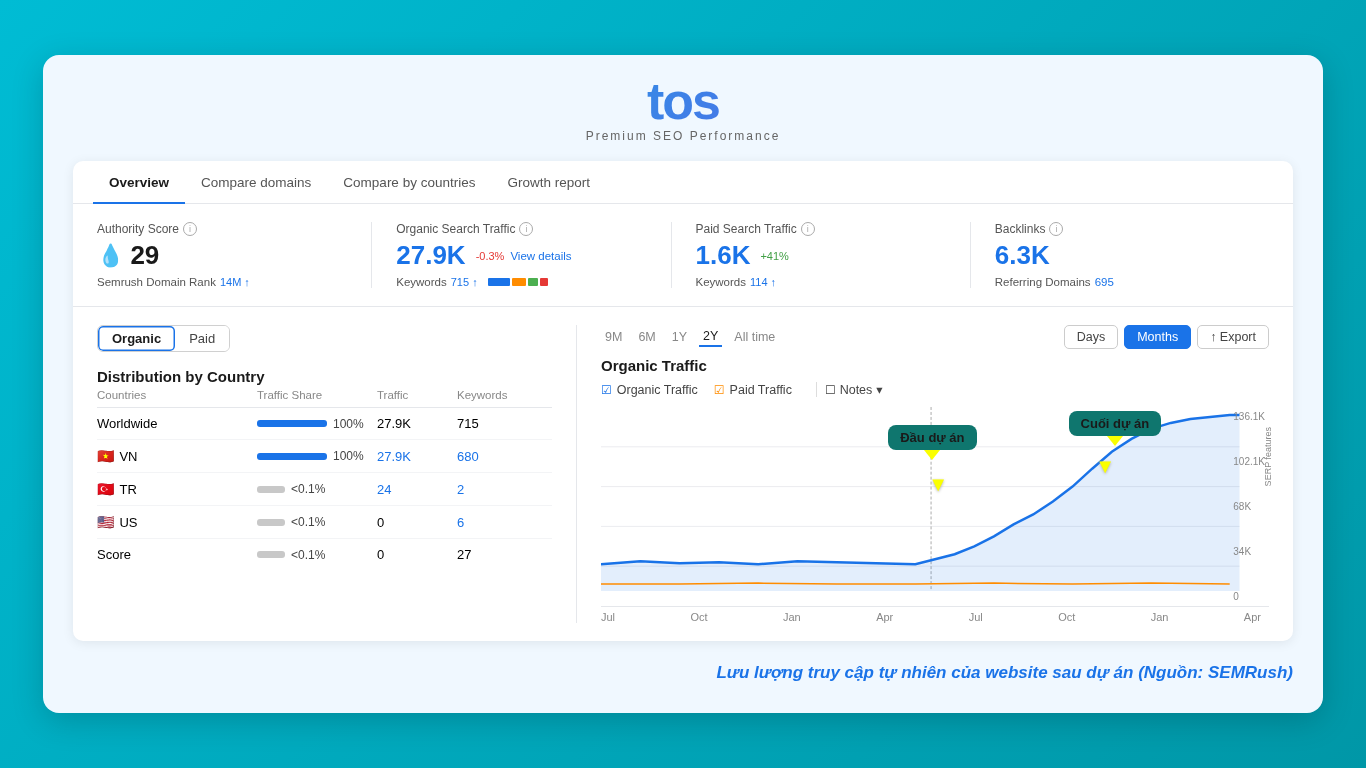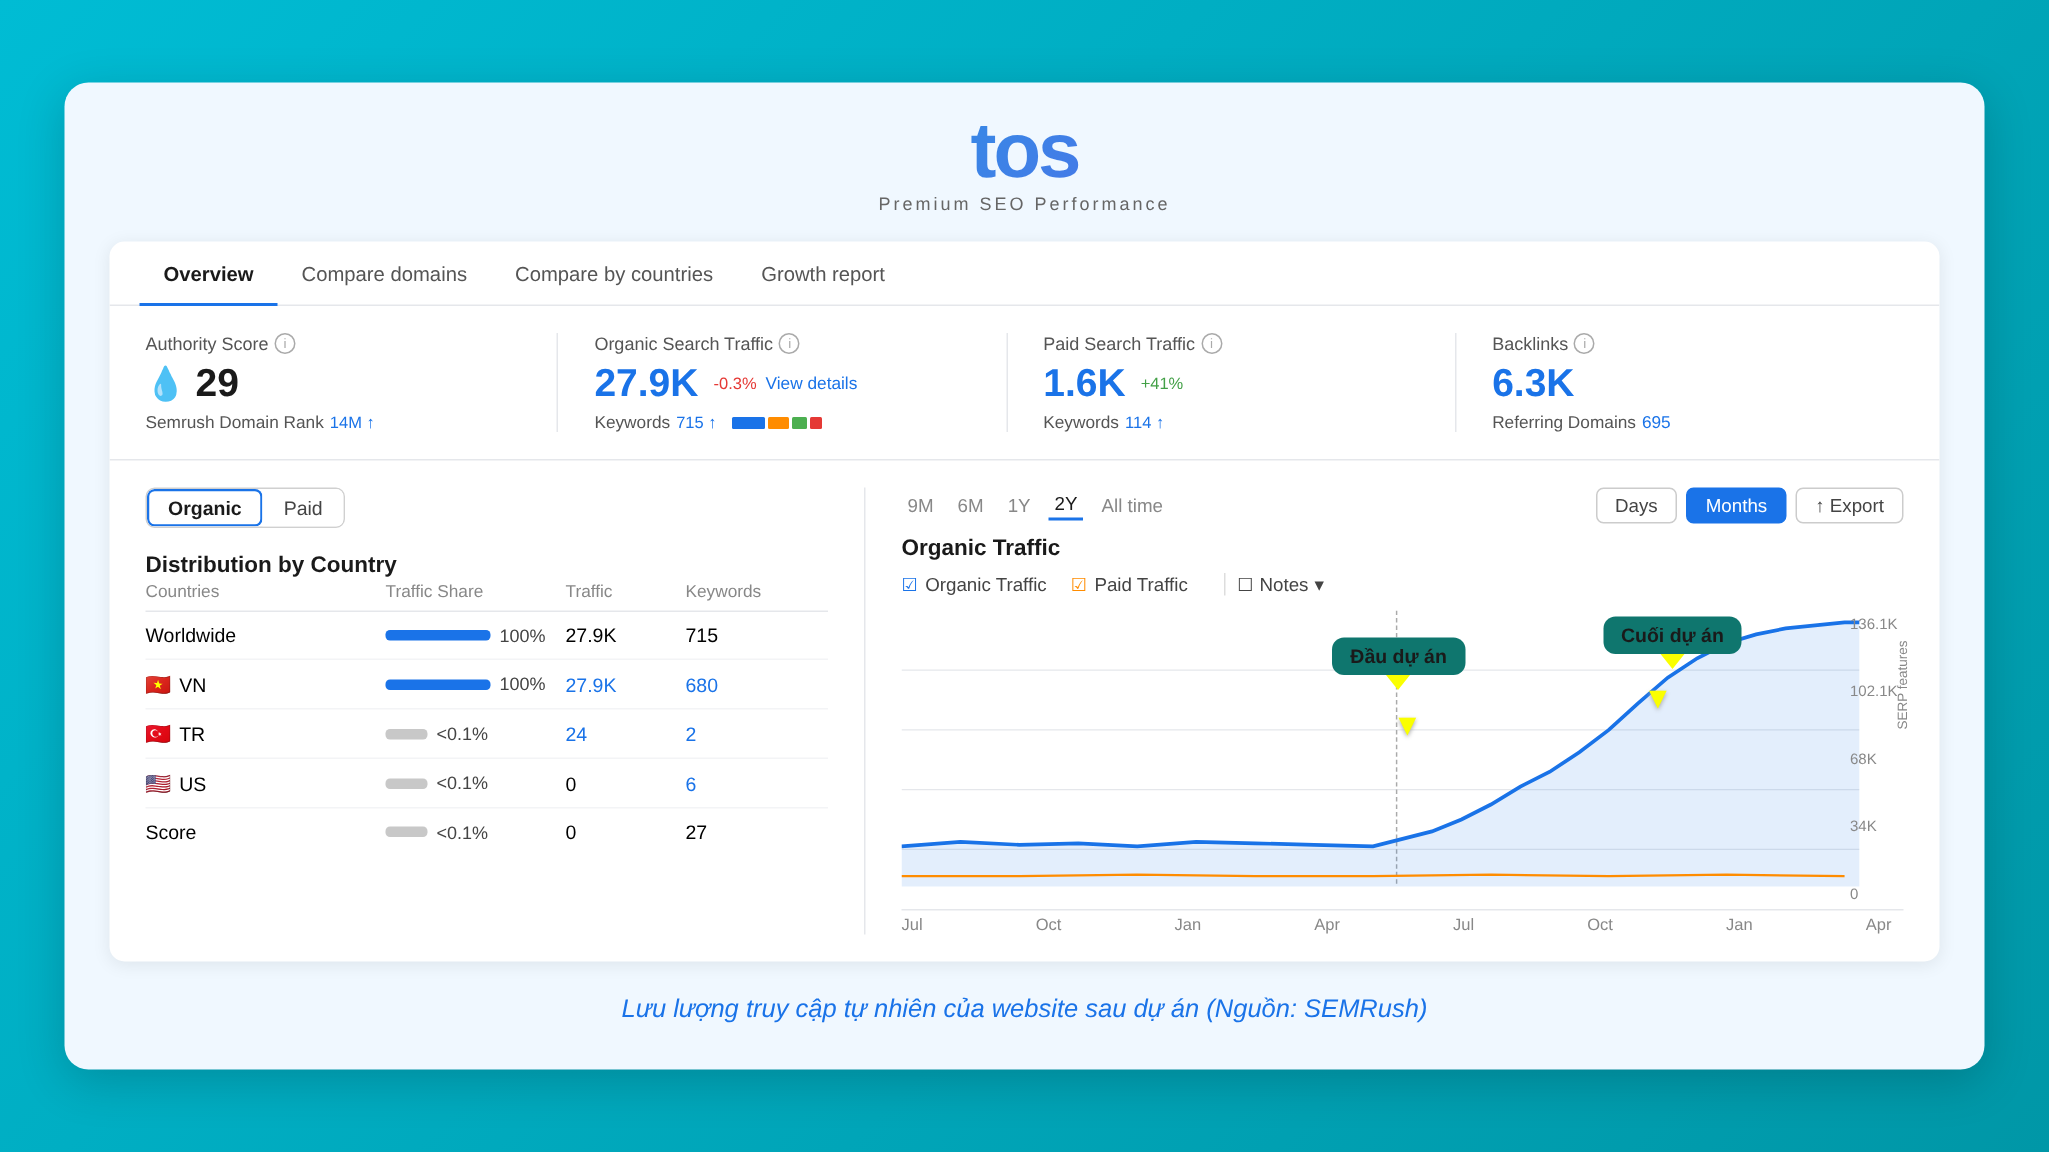--- a/index.html
+++ b/index.html
@@ -347,25 +347,25 @@
       bottom: -10px;
       left: 50%;
       transform: translateX(-50%);
       width: 0;
       height: 0;
       border-left: 8px solid transparent;
       border-right: 8px solid transparent;
       border-top: 10px solid #faff00;
     }
     .caption-text {
-      text-align: center;
+      text-align: right;
       margin-top: 22px;
       font-size: 17px;
       font-style: italic;
-      font-weight: 400;
+      font-weight: 700;
       color: #1a73e8;
     }
     .serp-label {
       position: absolute;
       right: -4px;
       top: 20px;
       writing-mode: vertical-rl;
       font-size: 9px;
       color: #888;
       transform: rotate(180deg);

